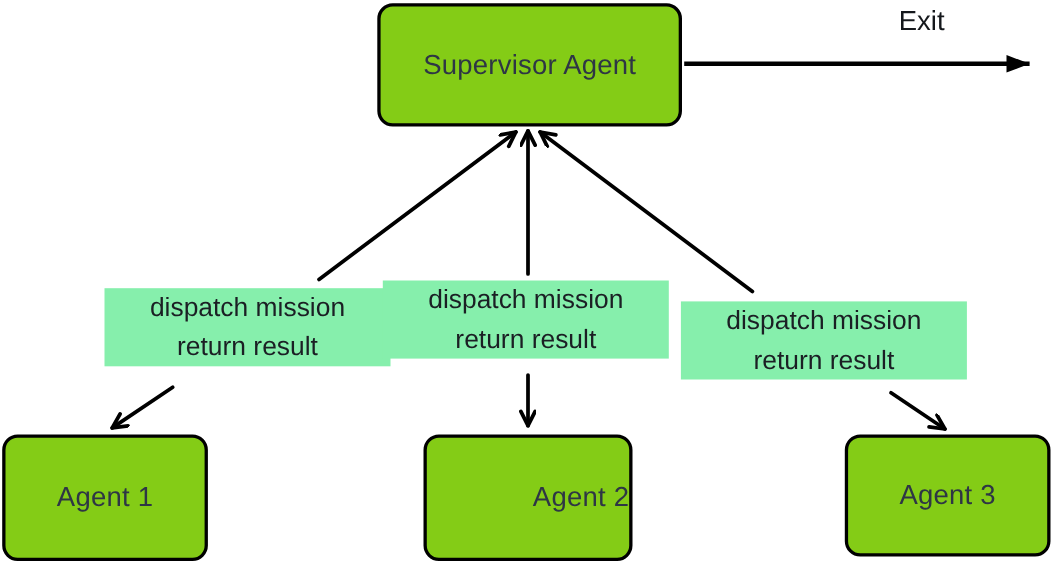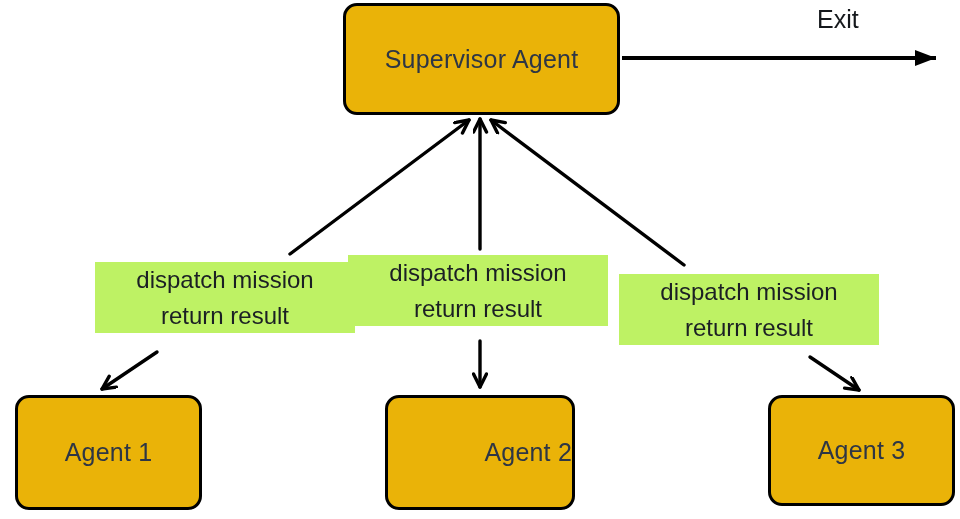--- a/index.html
+++ b/index.html
@@ -15,43 +15,43 @@
   }
 
   .edge-layer {
     position: absolute;
     left: 0; top: 0;
     width: 960px; height: 519px;
   }
 
   .node {
     position: absolute;
-    background: #eab308;
+    background: #84cc16;
     border: 3.5px solid #000000;
     border-radius: 14px;
     display: flex;
     align-items: center;
     justify-content: center;
     color: #2e3645;
     font-size: 25px;
     letter-spacing: 0.2px;
   }
   .node-supervisor { left: 343px; top: 3px;   width: 277px; height: 112px; }
-  .node-agent1     { left: 15px;   top: 395px; width: 187px; height: 115px; }
+  .node-agent1     { left: 2px;   top: 395px; width: 187px; height: 115px; }
   .node-agent2     { left: 385px; top: 395px; width: 190px; height: 115px; justify-content: flex-end; }
   .node-agent3     { left: 768px; top: 395px; width: 187px; height: 111px; }
 
   .edge-label {
     position: absolute;
     width: 260px;
     text-align: center;
     color: #1b1f24;
     font-size: 24px;
     line-height: 1.48;
-    background: #bef264;
+    background: #86efac;
   }
   .edge-label span { display: block; }
   .label-1 { left: 95px;  top: 262px; }
   .label-2 { left: 348px; top: 255px; }
   .label-3 { left: 619px; top: 274px; }
 
   .exit-label {
     position: absolute;
     left: 817px; top: 5px;
     width: 120px;

